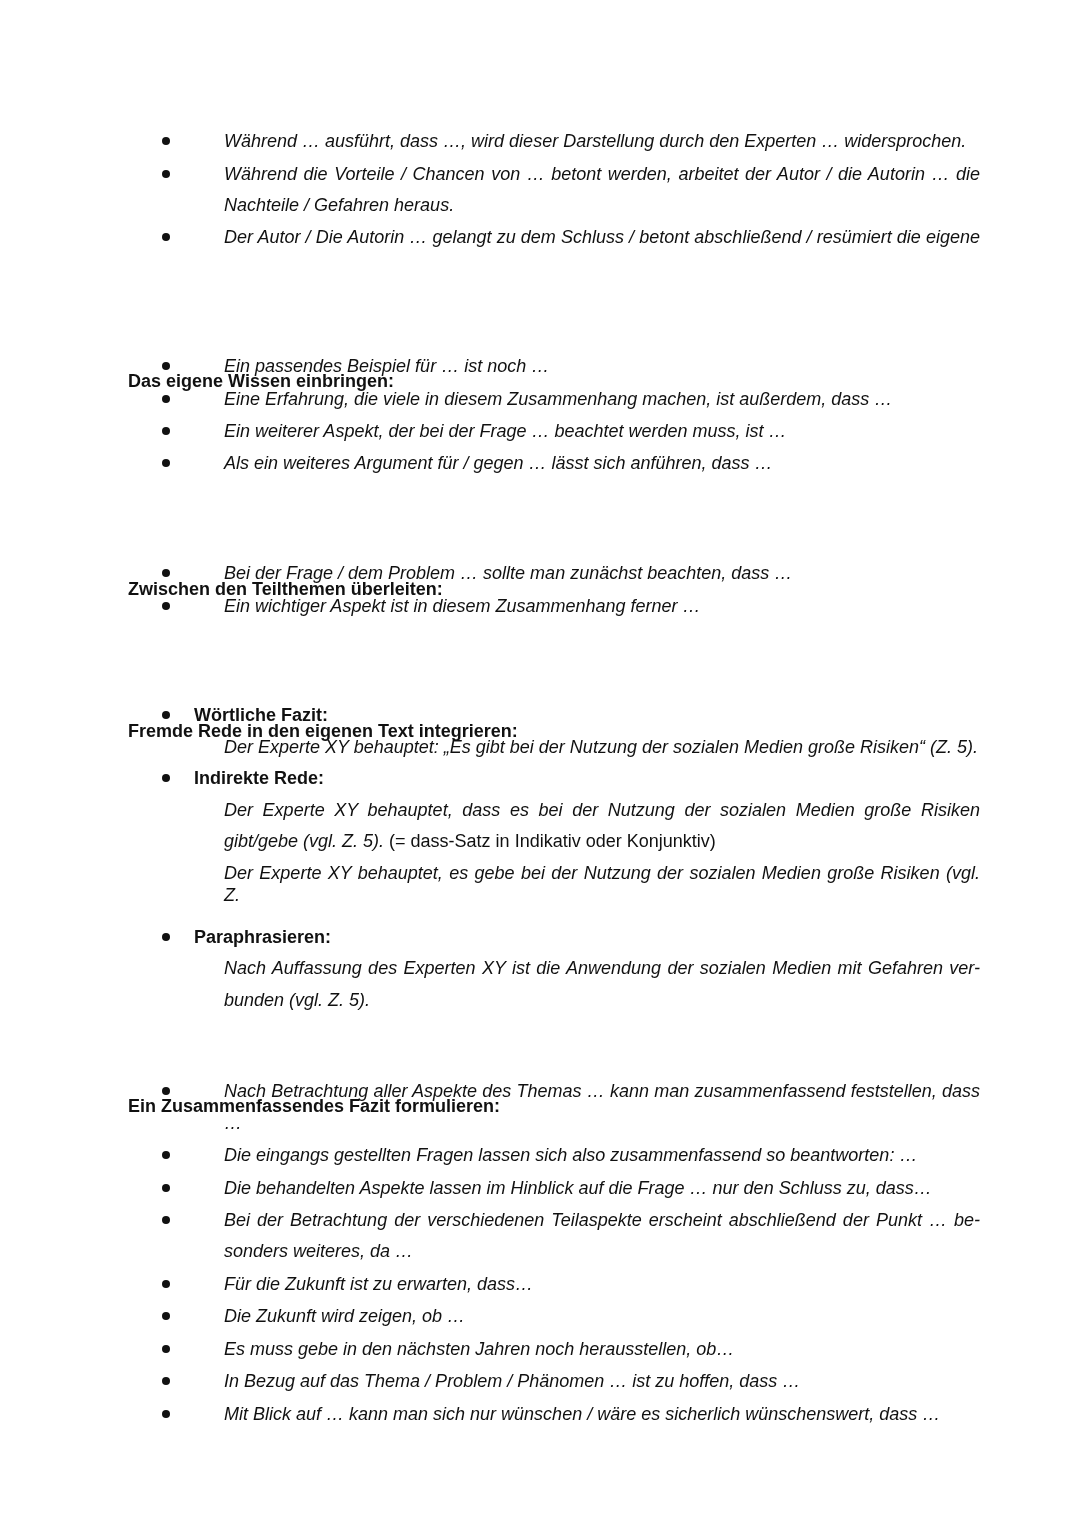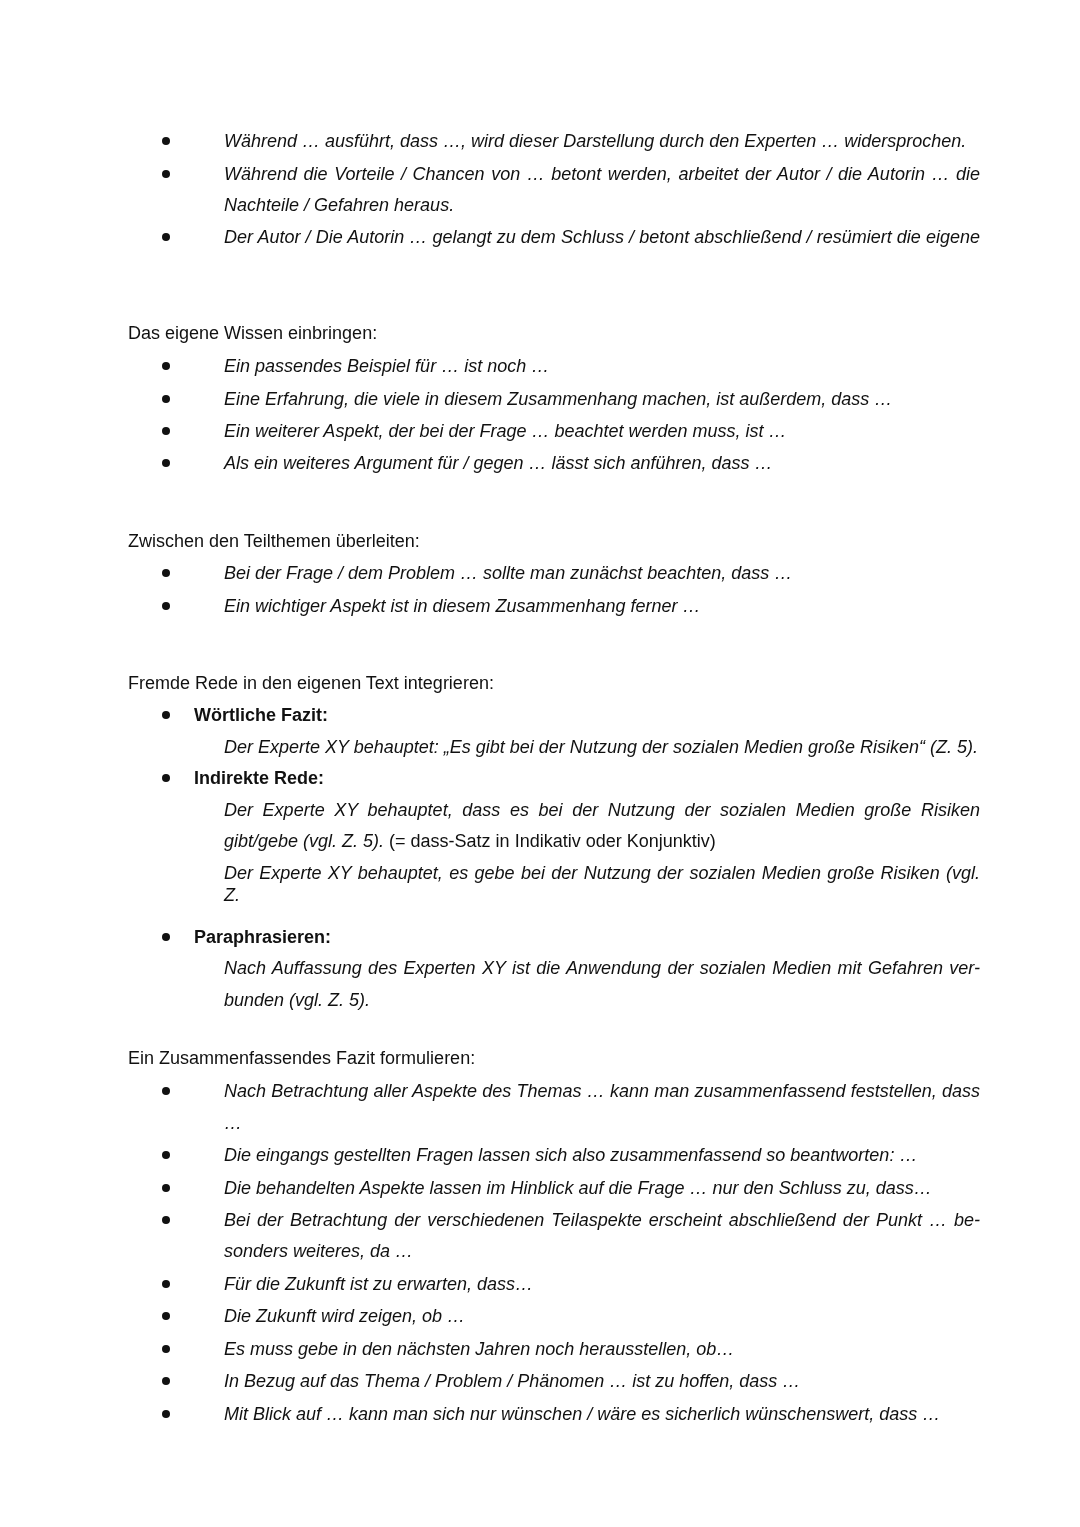--- a/index.html
+++ b/index.html
@@ -26,21 +26,21 @@
     .bullet {
       position: absolute;
       left: 162px;
       width: 8px;
       height: 8px;
       border-radius: 50%;
       background: #111111;
     }
     .txt { left: 194px; font-style: italic; margin-left: 30px; }
     .txt.just { width: 756px; text-align: justify; text-align-last: justify; white-space: normal; }
-    .head { left: 128px; font-weight: normal; }
+    .head { left: 128px; font-weight: bold; margin-top: 48px; }
     .sub { left: 194px; font-weight: bold; }
     .norm { font-style: normal; }
   </style>
 </head>
 <body>
 
 <div class="page">
 
   <div class="bullet" style="top:137px"></div>
   <div class="line txt" style="top:130px">Während … ausführt, dass …, wird dieser Darstellung durch den Experten … widersprochen.</div>

